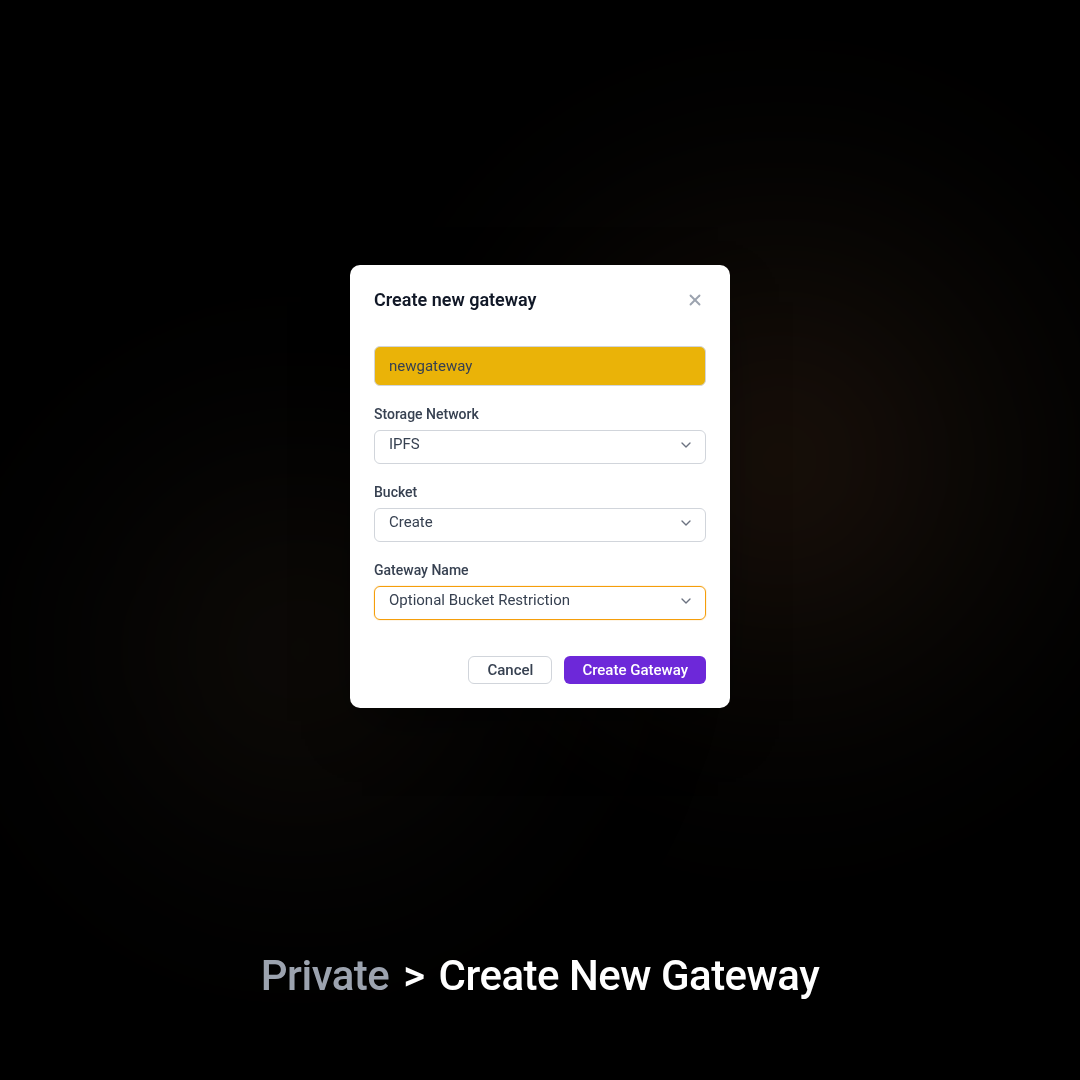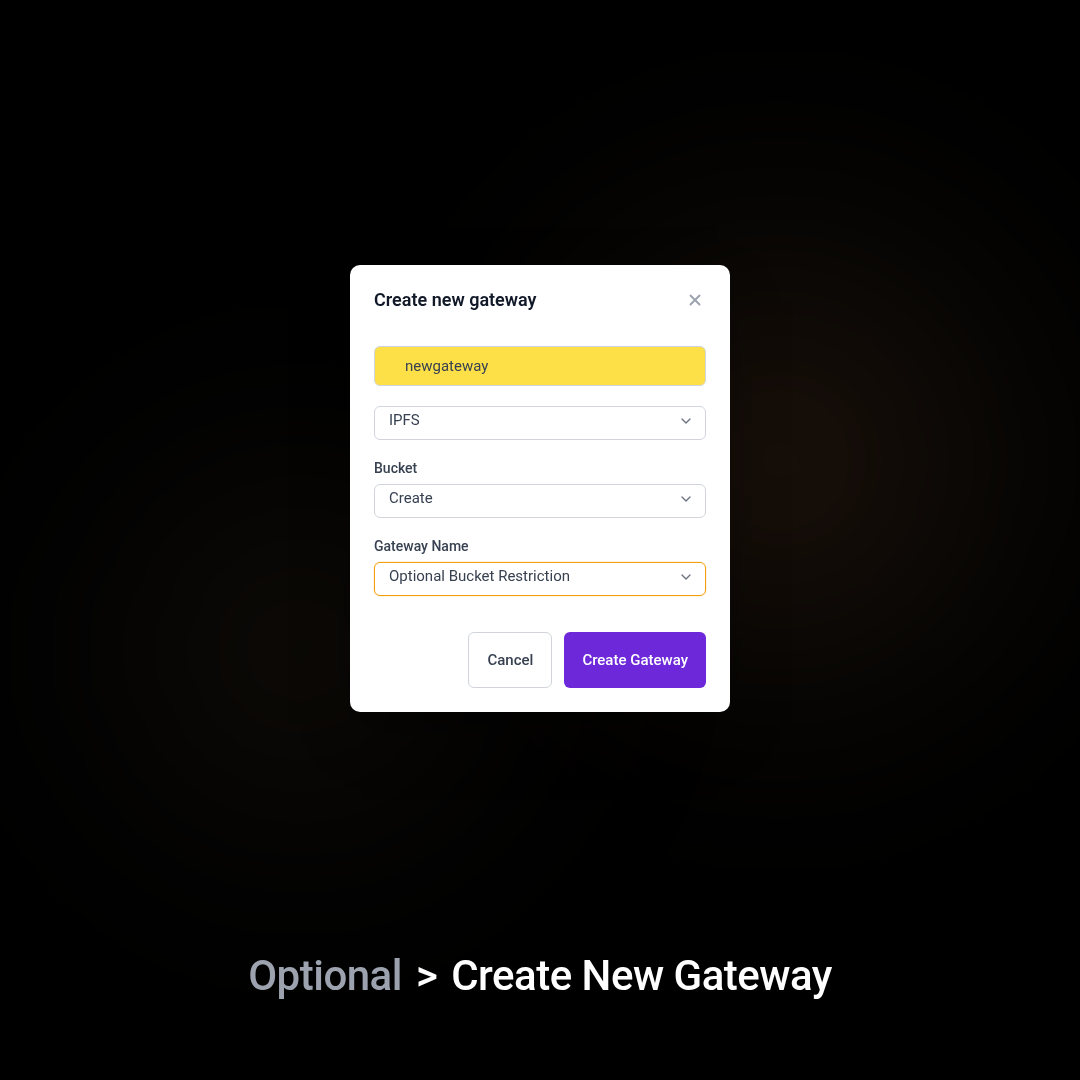--- a/index.html
+++ b/index.html
@@ -72,26 +72,26 @@
     }
     .form-label {
       display: block;
       font-size: 14px;
       font-weight: 500;
       color: #374151;
       margin-bottom: 8px;
     }
     .form-input {
       width: 100%;
-      padding: 10px 30px;
+      padding: 10px 14px;
       font-size: 15px;
       color: #374151;
       border: 1px solid #d1d5db;
       border-radius: 6px;
-      background: #fde047;
+      background: #eab308;
       outline: none;
     }
     .select-wrapper {
       position: relative;
       width: 100%;
     }
     .form-select {
       width: 100%;
       padding: 4px 36px 10px 14px;
       font-size: 15px;
@@ -122,21 +122,21 @@
       width: 16px;
       height: 16px;
     }
     .modal-footer {
       display: flex;
       justify-content: flex-end;
       gap: 12px;
       margin-top: 36px;
     }
     .btn {
-      padding: 18px 18px;
+      padding: 4px 18px;
       font-size: 15px;
       font-weight: 500;
       border-radius: 6px;
       cursor: pointer;
       border: none;
     }
     .btn-secondary {
       background: #fff;
       color: #374151;
       border: 1px solid #d1d5db;
@@ -183,20 +183,21 @@
         </svg>
       </span>
     </button>
   </div>
 
   <div class="form-group">
     <input class="form-input" value="newgateway" style="">
   </div>
 
   <div class="form-group">
+    <label class="form-label">Storage Network</label>
     <div class="select-wrapper">
       <div class="form-select">
         <span>IPFS</span>
       </div>
       <span class="chevron">
         <svg viewBox="0 0 24 24" fill="none" stroke="currentColor" stroke-width="2" stroke-linecap="round" stroke-linejoin="round">
           <polyline points="6 9 12 15 18 9"></polyline>
         </svg>
       </span>
     </div>
@@ -230,16 +231,16 @@
     </div>
   </div>
 
   <div class="modal-footer">
     <button class="btn btn-secondary">Cancel</button>
     <button class="btn btn-primary">Create Gateway</button>
   </div>
 </div>
 
 <div class="breadcrumb">
-  <span class="bc-parent">Optional</span>
+  <span class="bc-parent">Private</span>
   <span class="bc-separator">&gt;</span>
   <span class="bc-current">Create New Gateway</span>
 </div>
 
 </body></html>

